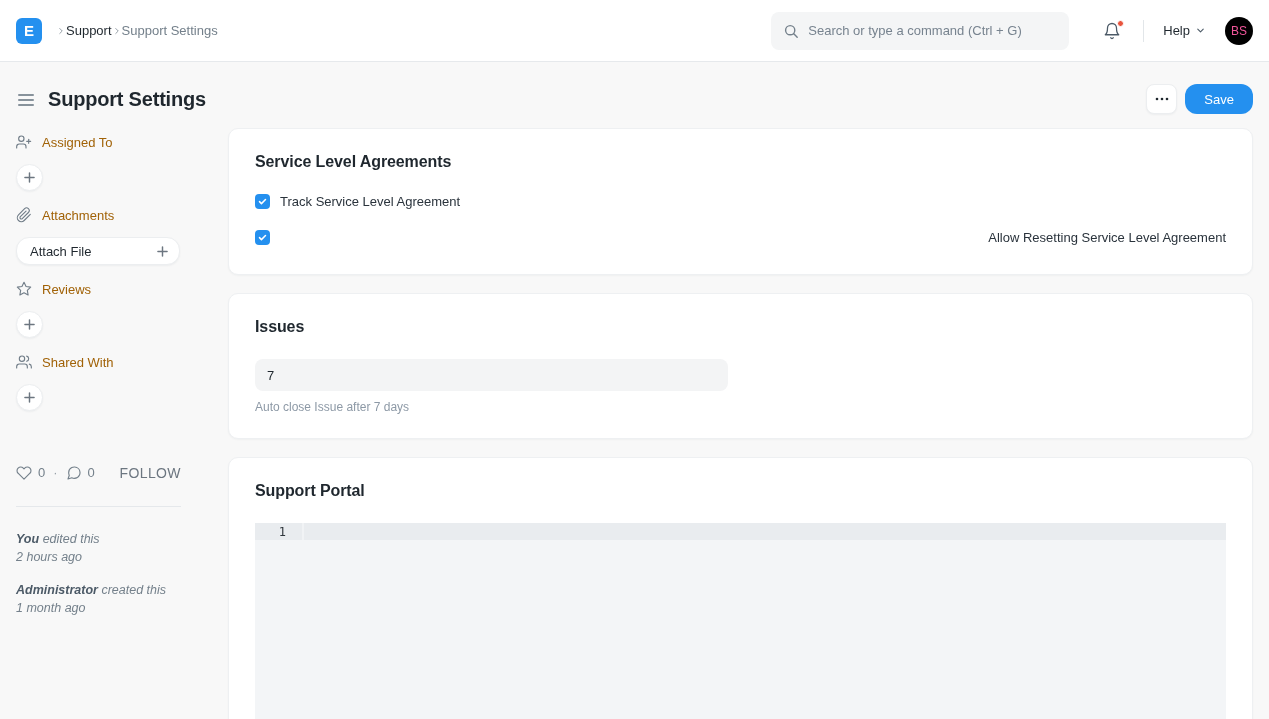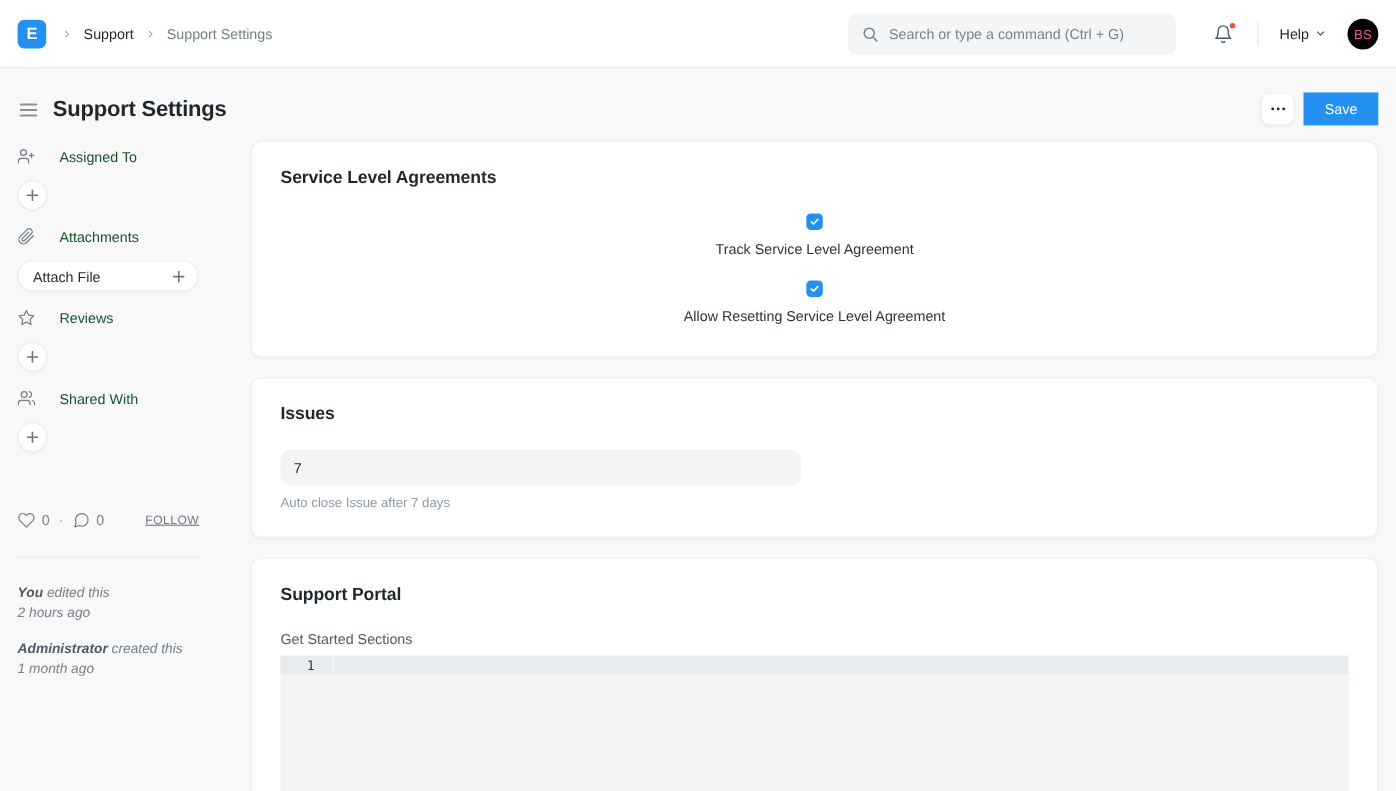--- a/index.html
+++ b/index.html
@@ -16,21 +16,21 @@
   
   .navbar {
     height: 62px; background: #fff; border-bottom: 1px solid #e6e9ec;
     display: flex; align-items: center; padding: 0 16px;
   }
   .logo {
     width: 26px; height: 26px; border-radius: 6px; background: #2490ef;
     color: #fff; font-weight: 700; font-size: 15px;
     display: flex; align-items: center; justify-content: center; flex: none;
   }
-  .crumbs { display: flex; align-items: center; margin-left: 14px; gap: 10px; font-size: 13px; }
+  .crumbs { display: flex; align-items: center; margin-left: 14px; font-size: 13px; }
   .crumb-parent { color: #1f272e; font-weight: 450; text-decoration: none; cursor: pointer; }
   .crumb-current { color: #74808b; text-decoration: none; cursor: pointer; }
   .chev { color: #98a1a9; }
 
   .nav-right { margin-left: auto; display: flex; align-items: center; }
   .searchbar {
     width: 298px; height: 38px; background: #f4f5f6; border-radius: 8px;
     display: flex; align-items: center; padding: 0 12px; gap: 9px;
   }
   .searchbar input {
@@ -57,63 +57,63 @@
   .menu-btn { padding: 2px; margin-top: 1px; }
   .page-title { font-size: 20px; font-weight: 700; letter-spacing: -0.2px; margin-left: 12px; }
   .head-actions { margin-left: auto; display: flex; gap: 8px; }
   .btn-ellipsis {
     width: 31px; height: 30px; background: #fff; border: 1px solid #eceef0;
     border-radius: 8px; box-shadow: 0 1px 2px rgba(25,39,52,.05);
     display: flex; align-items: center; justify-content: center;
   }
   .btn-save {
     height: 30px; padding: 3px 19px; background: #2490ef; color: #fff;
-    border-radius: 0; font-size: 13px; font-weight: 450;
+    border-radius: 12px; font-size: 13px; font-weight: 450;
   }
 
   .layout { display: flex; align-items: flex-start; }
 
   
   .sidebar { width: 194px; flex: none; padding-top: 5px; font-size: 13px; }
-  .sb-label { display: flex; align-items: center; gap: 22px; color: #14532d; height: 18px; }
+  .sb-label { display: flex; align-items: center; gap: 10px; color: #a16207; height: 18px; }
   .plus-circle {
     width: 27px; height: 27px; border-radius: 50%; background: #fff;
     border: 1px solid #eceef0; box-shadow: 0 1px 2px rgba(25,39,52,.05);
     display: flex; align-items: center; justify-content: center;
     margin: 13px 0 15px;
   }
   .attach-btn {
     margin: 13px 0 15px; width: 164px; height: 28px; background: #fff;
     border: 1px solid #eceef0; border-radius: 13px;
     box-shadow: 0 1px 2px rgba(25,39,52,.05);
     display: flex; align-items: center; padding: 0 11px 0 13px;
     font-size: 13px; color: #1f272e;
   }
   .attach-btn .plus-right { margin-left: auto; }
 
   .likes-row { display: flex; align-items: center; width: 165px; color: #74808b; margin-top: 53px; }
   .likes-row .cnt { margin-left: 6px; font-size: 13px; color: #74808b; }
   .likes-row .dot { margin: 0 8px; color: #98a1a9; }
   .likes-row .bubble { margin-top: 1px; }
-  .follow { margin-left: auto; font-size: 11px; letter-spacing: .4px; color: #6c7680; font-weight: 450; text-decoration: underline; }
+  .follow { margin-left: auto; font-size: 14px; letter-spacing: .4px; color: #6c7680; font-weight: 450; }
 
   .sb-divider { width: 165px; border-top: 1px solid #e5e8eb; margin: 25px 0 23px; }
   .timeline-item { font-size: 12.5px; color: #74808b; line-height: 18px; margin-bottom: 15px; font-style: italic; }
   .timeline-item b { color: #4c5a67; font-weight: 600; }
 
   
   .main { flex: 1; margin-left: 18px; display: flex; flex-direction: column; gap: 18px; }
   .card {
     background: #fff; border: 1px solid #eef0f2; border-radius: 10px;
     box-shadow: 0 1px 2px rgba(25,39,52,.04); padding: 24px 26px;
   }
   .card h2 { font-size: 16px; font-weight: 700; color: #1f272e; margin-bottom: 23px; letter-spacing: -0.1px; }
 
-  .check-row { display: flex; align-items: center; gap: 10px; margin-bottom: 21px; flex-direction: column; }
-  .check-row:last-child { margin-bottom: 5px; }
+  .check-row { display: flex; align-items: center; gap: 10px; margin-bottom: 21px; }
+  .check-row:last-child { margin-bottom: 5px; justify-content: space-between; }
   .checkbox {
     width: 15px; height: 15px; border-radius: 4px; background: #2490ef;
     display: flex; align-items: center; justify-content: center; flex: none; cursor: pointer;
   }
   .check-label { font-size: 13px; color: #2a333c; cursor: pointer; }
 
   .field-label { font-size: 13px; color: #505a62; margin-bottom: 8px; }
   .field-input {
     width: 473px; height: 32px; background: #f3f4f5; border: none; border-radius: 8px;
     padding: 0 12px; font-size: 13px; color: #1f272e; outline: none; font-family: inherit;
@@ -345,21 +345,20 @@
       </section>
 
       <section class="card">
         <h2>Issues</h2>
         <input class="field-input" type="text" value="7" style="">
         <div class="field-help">Auto close Issue after 7 days</div>
       </section>
 
       <section class="card">
         <h2>Support Portal</h2>
-        <div class="field-label">Get Started Sections</div>
         <div class="code-editor">
           <div class="active-line">
             <span class="gutter-num">1</span>
             <span class="gutter-sep"></span>
           </div>
         </div>
       </section>
 
     </main>
   </div>

